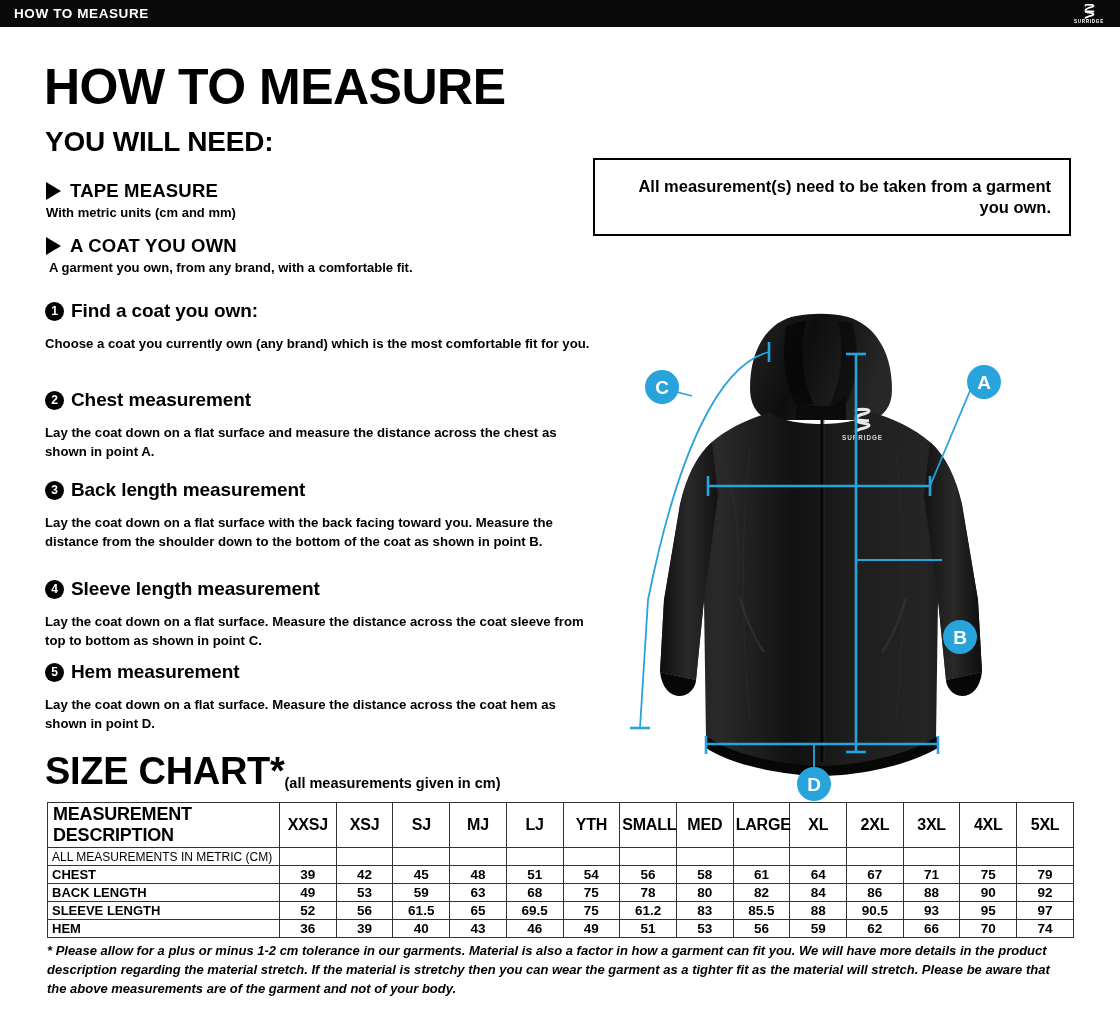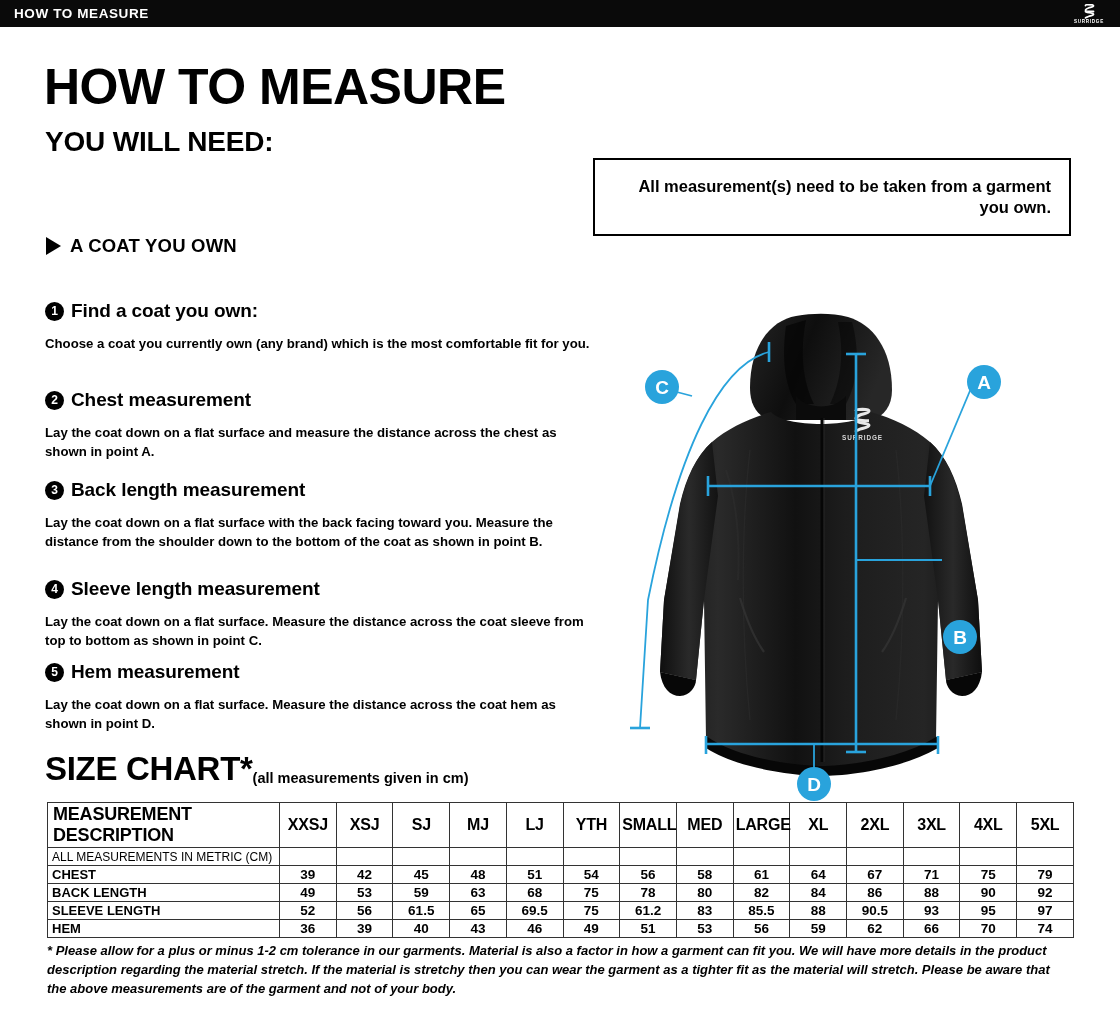--- a/index.html
+++ b/index.html
@@ -91,21 +91,21 @@
     position: absolute; left: 600px; top: 300px;
     width: 470px; height: 510px;
   }
   .illus svg { display: block; }
 
   
   .sizechart-head {
     position: absolute; left: 45px; top: 750px;
     display: flex; align-items: flex-end;
   }
-  .sc-main { font-size: 33px; font-weight: 700; letter-spacing: -0.3px; }
+  .sc-main { font-size: 38px; font-weight: 700; letter-spacing: -0.3px; }
   .sc-sub { font-size: 14.5px; font-weight: 700; padding-bottom: 2px; }
 
   
   .tbl-wrap { position: absolute; left: 47px; top: 802px; width: 1027px; }
   table { border-collapse: collapse; width: 100%; table-layout: fixed; }
   th, td {
     border: 1px solid #333;
     text-align: center;
     font-size: 13.5px;
     font-weight: 700;
@@ -139,26 +139,34 @@
         <path d="M5 3 C5 0.5 21 0.5 21 3.5 C21 6 15 6.5 11 8 C7 9.5 5 10.5 5 12.5 C5 15 21 15 21 15" fill="none" stroke="#fff" stroke-width="3.6" stroke-linecap="round"></path>
         <path d="M5 15 C5 17.5 21 17.5 21 20.5 C21 23 15 23.5 11 25 C7 26.5 5 27 5 27.5" fill="none" stroke="#fff" stroke-width="3.6" stroke-linecap="round"></path>
       </svg>
       <span class="logo-word">SURRIDGE</span>
     </div>
   </div>
 
   <div class="h1">HOW TO MEASURE</div>
   <div class="h2">YOU WILL NEED:</div>
 
+  <div class="need" style="top:180px">
+    <div class="need-row">
+      <span class="tri"></span>
+      <span class="need-title">TAPE MEASURE</span>
+    </div>
+    <div class="need-sub">With metric units (cm and mm)</div>
+  </div>
 
   <div class="need" style="top:235px">
     <div class="need-row">
       <span class="tri"></span>
       <span class="need-title">A COAT YOU OWN</span>
     </div>
+    <div class="need-sub" style="margin-left:3px">A garment you own, from any brand, with a comfortable fit.</div>
   </div>
 
   <div class="callout">
     <div class="callout-text">All measurement(s) need to be taken from a garment you own.</div>
   </div>
 
   <div class="step" style="top:300px">
     <div class="step-head">
       <span class="badge">1</span>
       <span class="step-title">Find a coat you own:</span>

